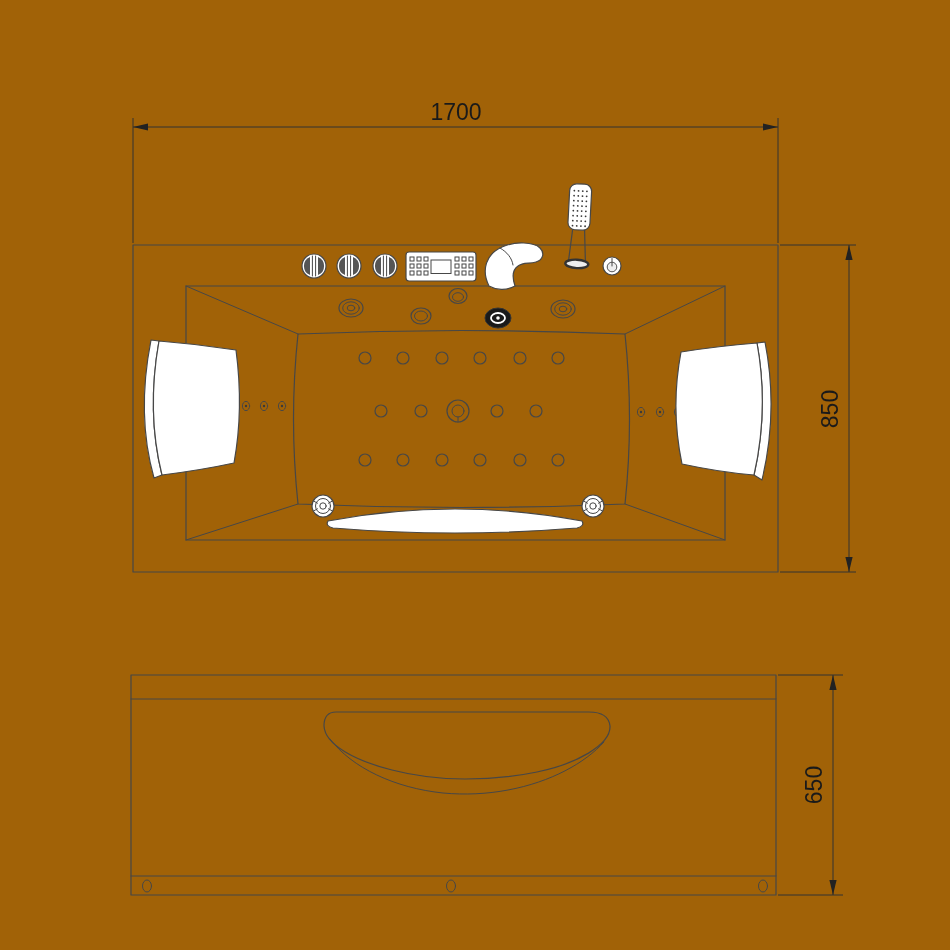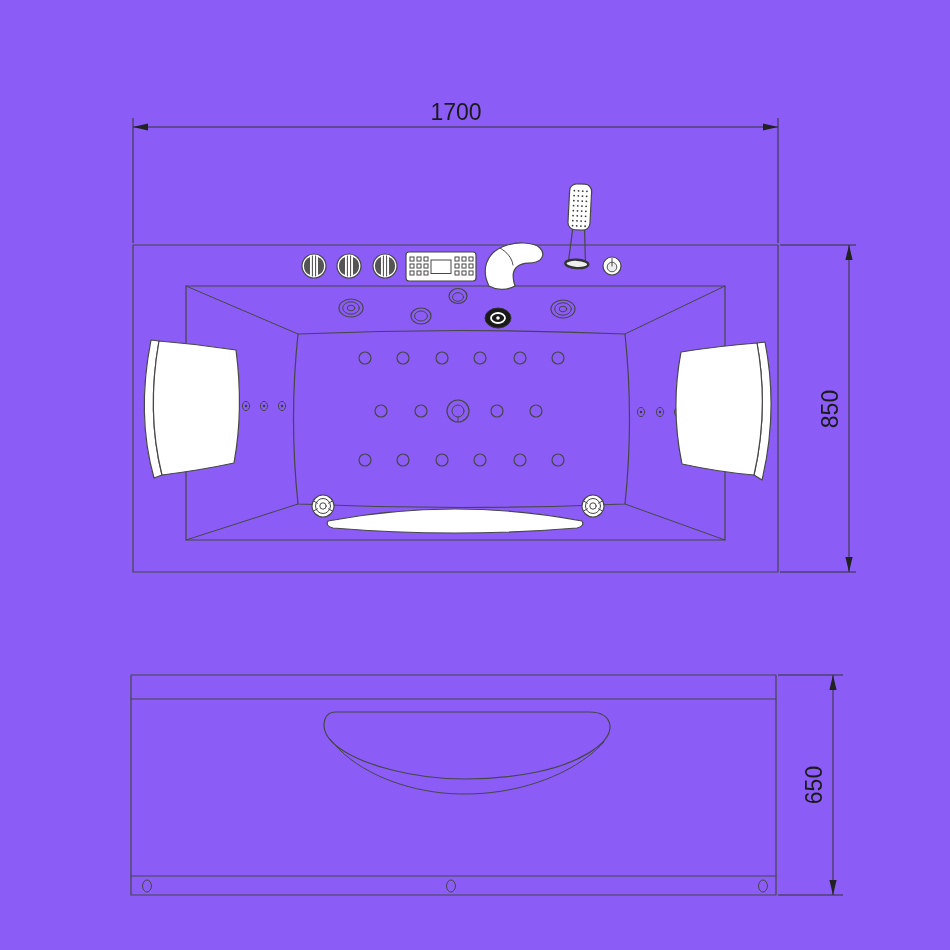--- a/index.html
+++ b/index.html
@@ -1,16 +1,16 @@
 <!DOCTYPE html>
 <html><head>
 <meta charset="utf-8">
 <style>
   html,body{margin:0;padding:0;background:#ffffff;}
-  .stage{width:950px;height:950px;position:relative;background:#8b5cf6;}
+  .stage{width:950px;height:950px;position:relative;background:#a16207;}
   svg{display:block;}
   .ln{stroke:#474747;fill:none;stroke-width:1.2;stroke-linecap:round;stroke-linejoin:round;}
   .lnw{stroke:#474747;fill:#ffffff;stroke-width:1.2;stroke-linejoin:round;}
   .thin{stroke-width:1;}
   .dim{stroke:#333333;fill:none;stroke-width:1;}
   .arw{fill:#222222;stroke:none;}
   .dim-text{font-family:"Liberation Sans",sans-serif;font-size:23px;fill:#1a1a1a;}
   .dot{fill:#3a3a3a;stroke:none;}
   .btn{fill:none;stroke:#474747;stroke-width:1;}
 </style>

